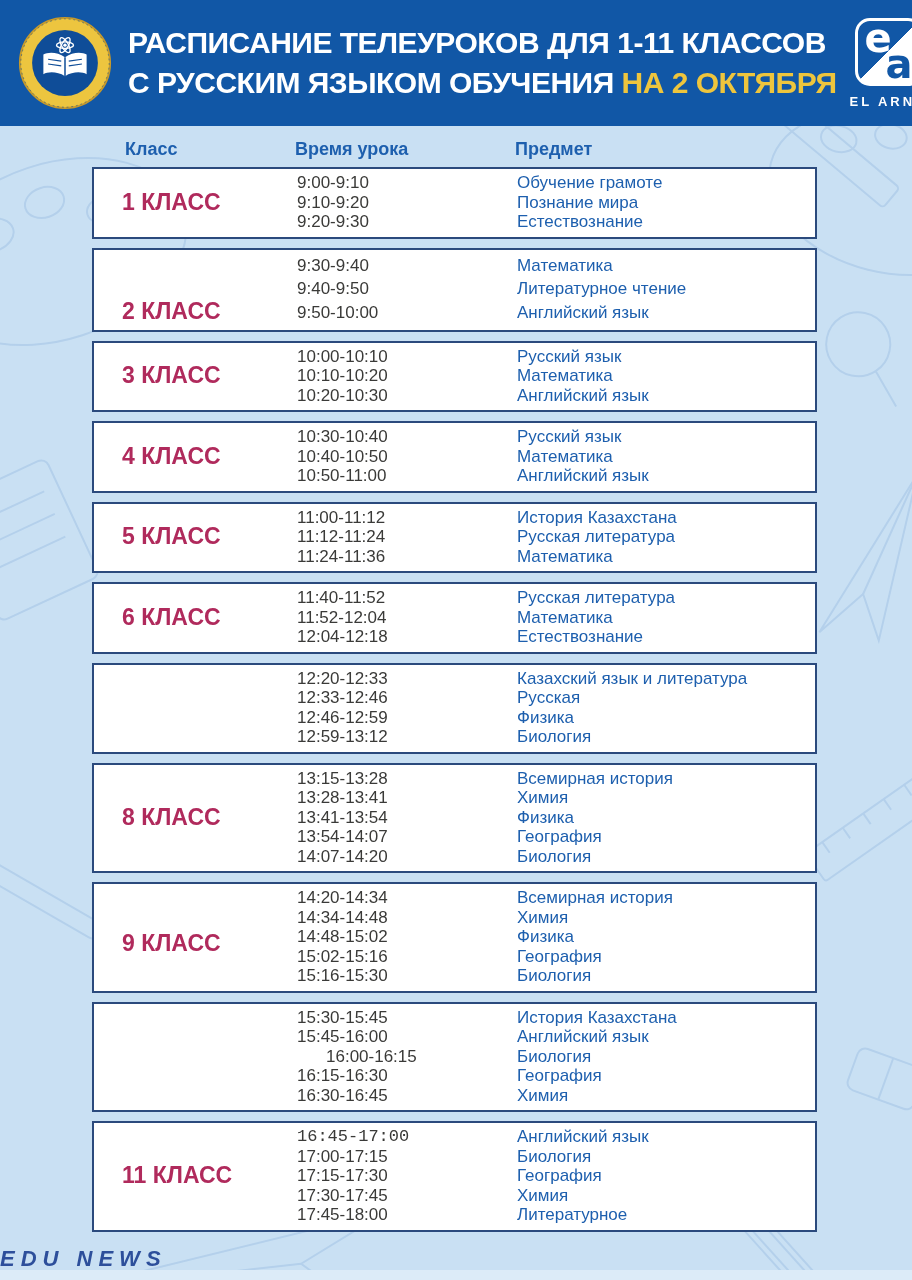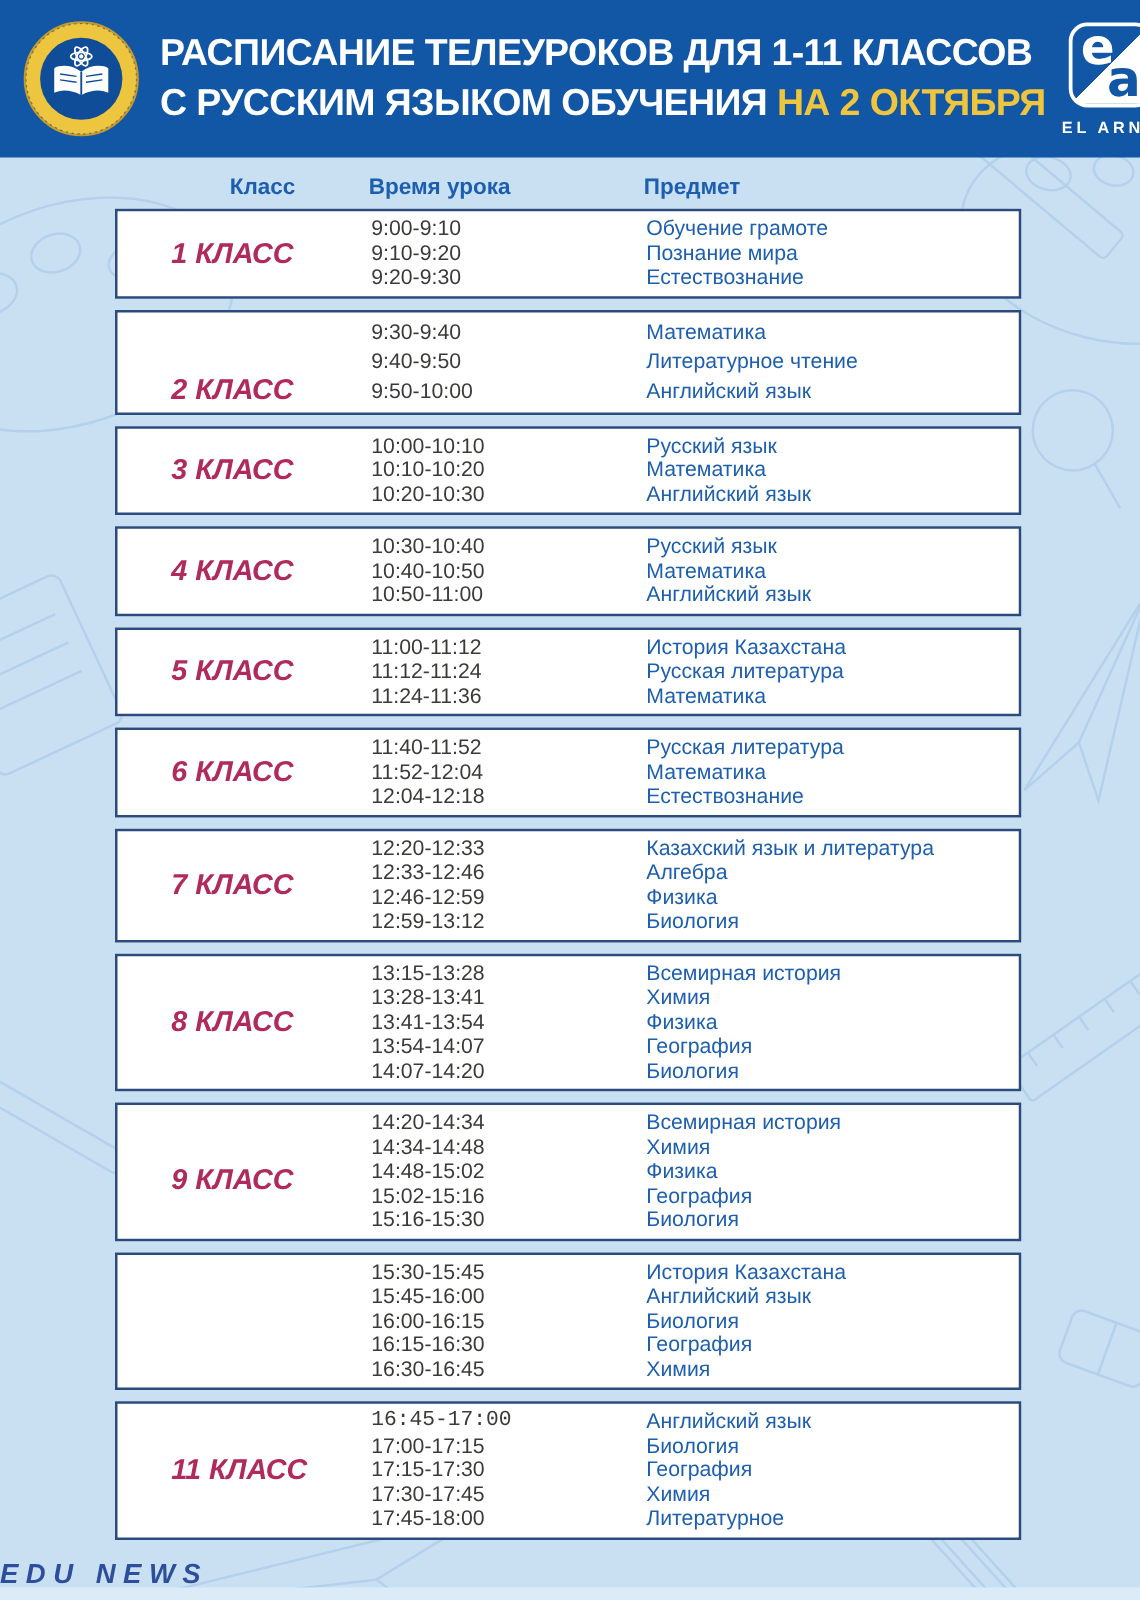--- a/index.html
+++ b/index.html
@@ -39,30 +39,30 @@
   .channel-label{
     margin-top:8px;color:#ffffff;font-size:13px;font-weight:bold;letter-spacing:3px;
   }
   
   .main{position:relative;z-index:1;margin:0 95px 0 92px;}
   .col-headers{
     display:grid;grid-template-columns:203px 220px auto;
     margin:13px 0 7px 0;
   }
   .col-header{color:#1d5fae;font-size:18px;font-weight:bold;}
-  .col-header:first-child{padding-left:33px;text-align:center;}
+  .col-header:first-child{padding-left:33px;}
   .rows{display:flex;flex-direction:column;gap:9px;}
   .card{
     background:#ffffff;border:2px solid #2b4a7d;
     display:grid;grid-template-columns:203px 220px auto;
     padding:4px 0 5px 0;align-items:center;
   }
   .class-label{
-    grid-column:1;align-self:center;padding-left:43px;
-    color:#b02a5c;font-size:23px;font-weight:bold;white-space:nowrap;font-style:italic;
+    grid-column:1;align-self:center;padding-left:28px;
+    color:#b02a5c;font-size:23px;font-weight:bold;white-space:nowrap;
   }
   .time-cell{
     grid-column:2;color:#3a3a38;font-size:17px;line-height:19.5px;white-space:nowrap;
   }
   .subject-cell{
     grid-column:3;color:#1d5fae;font-size:17px;line-height:19.5px;white-space:nowrap;
   }
   
   .footer{
     position:relative;z-index:1;margin-top:14px;text-align:left;
@@ -238,25 +238,24 @@
       <div class="card">
         <div class="class-label" style="grid-row: 1 / span 3;">6 КЛАСС</div>
         <div class="time-cell" style="grid-row: 1;">11:40-11:52</div>
         <div class="subject-cell" style="grid-row: 1;">Русская литература</div>
         <div class="time-cell" style="grid-row: 2;">11:52-12:04</div>
         <div class="subject-cell" style="grid-row: 2;">Математика</div>
         <div class="time-cell" style="grid-row: 3;">12:04-12:18</div>
         <div class="subject-cell" style="grid-row: 3;">Естествознание</div>
       </div>
       <div class="card">
-        <div class="class-label" style="grid-row: 1 / span 4;">7 КЛАСС</div>
         <div class="time-cell" style="grid-row: 1;">12:20-12:33</div>
         <div class="subject-cell" style="grid-row: 1;">Казахский язык и литература</div>
         <div class="time-cell" style="grid-row: 2;">12:33-12:46</div>
-        <div class="subject-cell" style="grid-row: 2;">Алгебра</div>
+        <div class="subject-cell" style="grid-row: 2;">Русская</div>
         <div class="time-cell" style="grid-row: 3;">12:46-12:59</div>
         <div class="subject-cell" style="grid-row: 3;">Физика</div>
         <div class="time-cell" style="grid-row: 4;">12:59-13:12</div>
         <div class="subject-cell" style="grid-row: 4;">Биология</div>
       </div>
       <div class="card">
         <div class="class-label" style="grid-row: 1 / span 5;">8 КЛАСС</div>
         <div class="time-cell" style="grid-row: 1;">13:15-13:28</div>
         <div class="subject-cell" style="grid-row: 1;">Всемирная история</div>
         <div class="time-cell" style="grid-row: 2;">13:28-13:41</div>
@@ -279,21 +278,21 @@
         <div class="time-cell" style="grid-row: 4;">15:02-15:16</div>
         <div class="subject-cell" style="grid-row: 4;">География</div>
         <div class="time-cell" style="grid-row: 5;">15:16-15:30</div>
         <div class="subject-cell" style="grid-row: 5;">Биология</div>
       </div>
       <div class="card">
         <div class="time-cell" style="grid-row: 1;">15:30-15:45</div>
         <div class="subject-cell" style="grid-row: 1;">История Казахстана</div>
         <div class="time-cell" style="grid-row: 2;">15:45-16:00</div>
         <div class="subject-cell" style="grid-row: 2;">Английский язык</div>
-        <div class="time-cell" style="grid-row: 3;">16:00-16:15</div>
+        <div class="time-cell" style="grid-row: 3; margin-left: 29px;">16:00-16:15</div>
         <div class="subject-cell" style="grid-row: 3;">Биология</div>
         <div class="time-cell" style="grid-row: 4;">16:15-16:30</div>
         <div class="subject-cell" style="grid-row: 4;">География</div>
         <div class="time-cell" style="grid-row: 5;">16:30-16:45</div>
         <div class="subject-cell" style="grid-row: 5;">Химия</div>
       </div>
       <div class="card">
         <div class="class-label" style="grid-row: 1 / span 5;">11 КЛАСС</div>
         <div class="time-cell" style="grid-row: 1; font-family: Liberation Mono, monospace;">16:45-17:00</div>
         <div class="subject-cell" style="grid-row: 1;">Английский язык</div>

